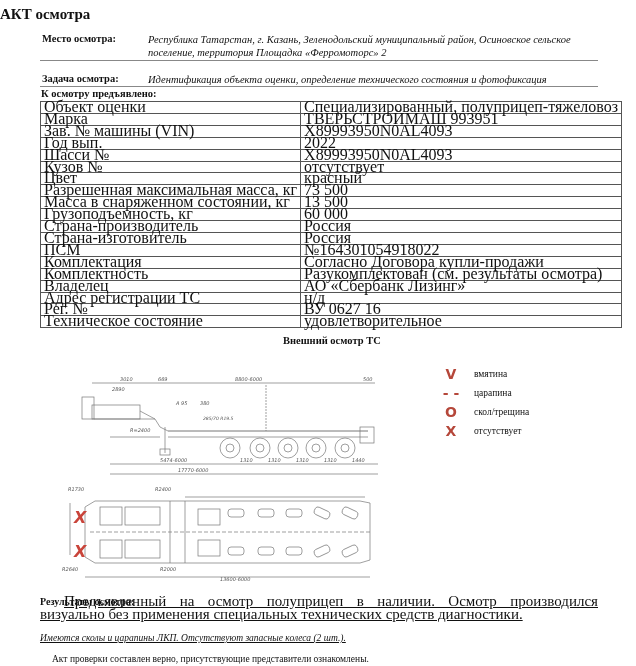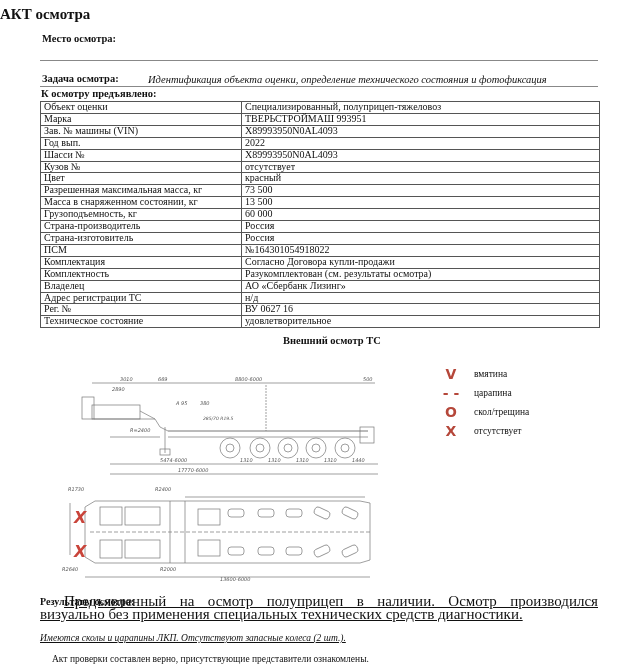--- a/index.html
+++ b/index.html
@@ -5,22 +5,22 @@
   html, body { margin: 0; padding: 0; background: #ffffff; }
   body { width: 636px; height: 666px; position: relative; overflow: hidden;
          font-family: "Liberation Serif", "DejaVu Serif", serif; color: #111; }
   .title { position: absolute; top: 6px; left: 0; width: 636px; text-align: left;
            font-weight: bold; font-size: 15px; }
   .hdr { position: absolute; left: 40px; width: 558px; font-size: 10.5px; }
   .hdr-row { display: flex; border-bottom: 1.5px solid #888; }
   .hdr-label { width: 106px; font-weight: bold; padding-left: 2px; }
   .hdr-val { flex: 1; font-style: italic; line-height: 13px; }
   .sec-title { position: absolute; font-weight: bold; font-size: 10.5px; }
-  table.info { position: absolute; left: 40px; top: 101px; width: 560px;
-               border-collapse: collapse; font-size: 10px; }
+  table.info { position: absolute; left: 40px; top: 101px; width: 520px;
+               border-collapse: collapse; font-size: 16px; }
   table.info td { border: 1px solid #555; height: 10.9px; padding: 0 3px; line-height: 10.9px;
                   white-space: nowrap; }
   table.info td.lab { width: 194px; }
   .drawing { position: absolute; }
   .legend { position: absolute; left: 438px; top: 364px; font-size: 9.5px; }
   .leg-row { display: flex; align-items: center; height: 19px; }
   .leg-sym { width: 26px; text-align: center; color: #b5473a; font-family: "DejaVu Sans", sans-serif;
              font-weight: bold; font-size: 14px; }
   .leg-lab { padding-left: 10px; }
   .para { position: absolute; left: 40px; width: 558px; font-size: 15px; line-height: 13px;
@@ -32,20 +32,24 @@
   svg text { font-family: "DejaVu Sans", sans-serif; font-style: italic; }
 </style>
 </head>
 <body>
 
 <div class="title">АКТ осмотра</div>
 
 <div class="hdr" style="top:32px;">
   <div class="hdr-row" style="height:27px; margin-top:1px;">
     <div class="hdr-label">Место осмотра:</div>
+    <div class="hdr-val">
+      <div>Республика Татарстан, г. Казань, Зеленодольский муниципальный район, Осиновское сельское</div>
+      <div>поселение, территория Площадка «Ферромоторс» 2</div>
+    </div>
   </div>
   <div class="hdr-row" style="height:13px; margin-top:12px;">
     <div class="hdr-label">Задача осмотра:</div>
     <div class="hdr-val">Идентификация объекта оценки, определение технического состояния и фотофиксация</div>
   </div>
 </div>
 
 <div class="sec-title" style="left:41px; top:88px;">К осмотру предъявлено:</div>
 
 <table class="info">

